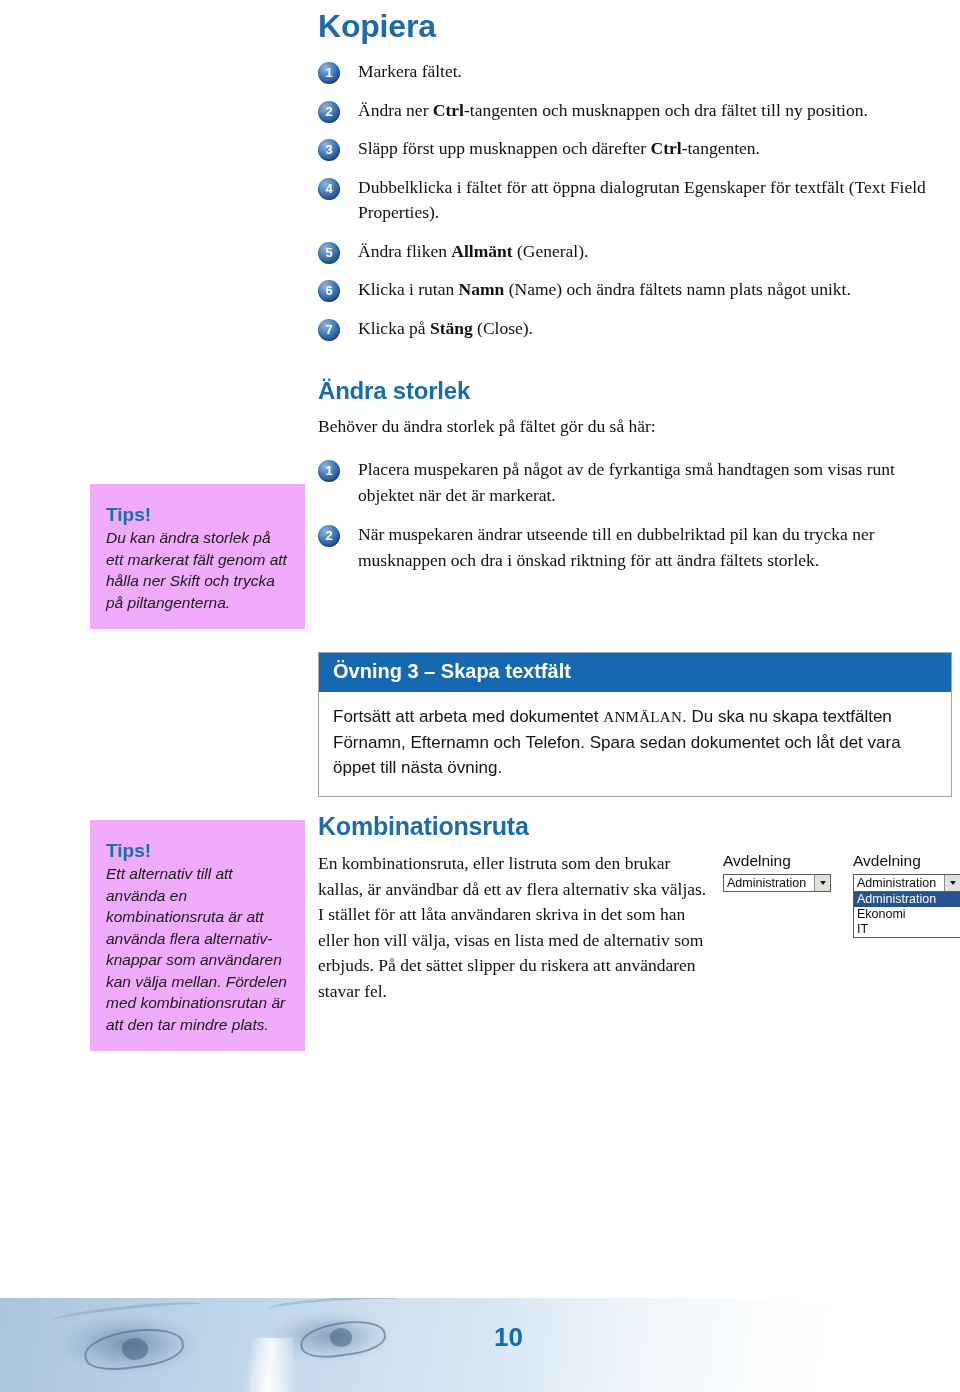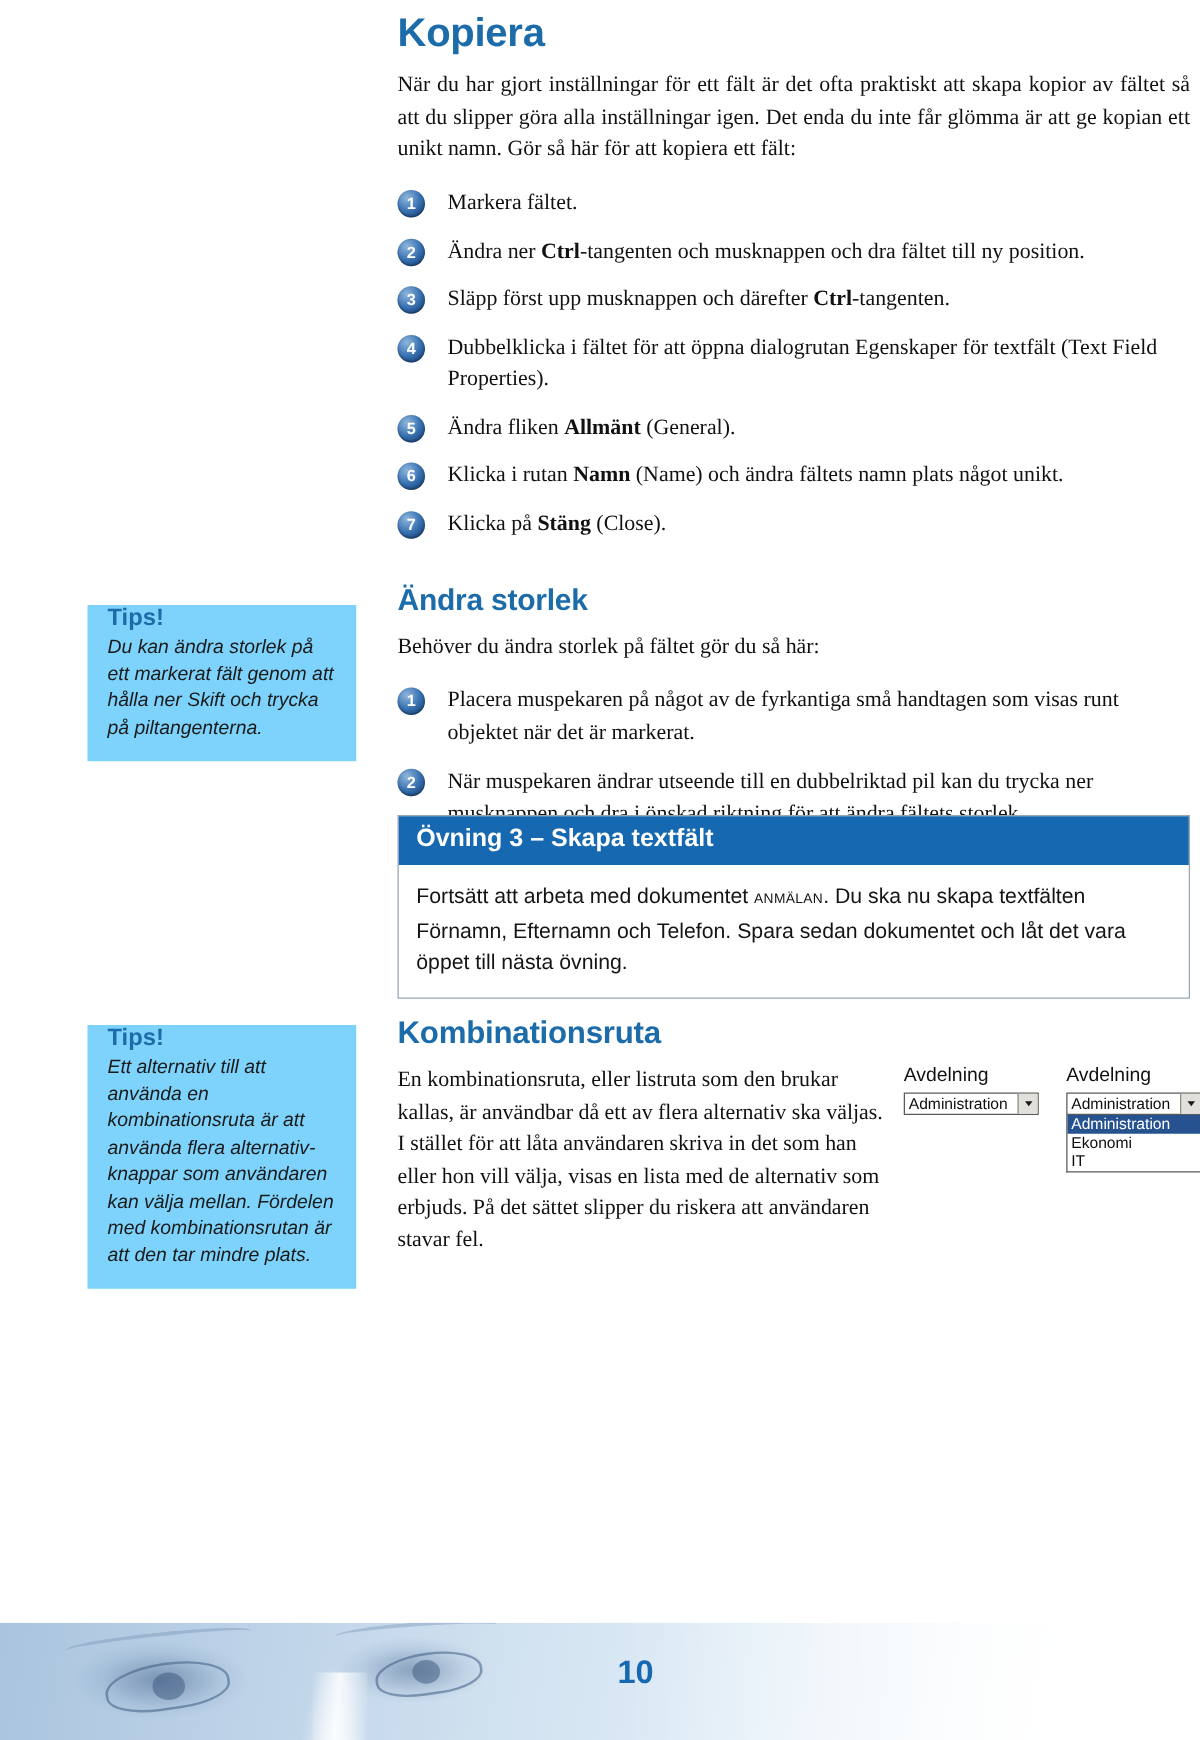--- a/index.html
+++ b/index.html
@@ -91,23 +91,24 @@
     font-size: 24px;
     margin: 0;
   }
   #andra-intro { margin-top: 9px; }
   #steps-andra { margin-top: 6px; }
   #steps-andra .step { margin-top: 14px; }
 
   
   .tips-box {
     position: absolute;
-    background: #7dd3fc;
+    background: #f0abfc;
     box-sizing: border-box;
-    padding: 0 16px 16px 16px;
+    padding: 20px 16px 16px 16px;
+    margin-left: 20px;
   }
   .tips-title {
     font-family: "Liberation Sans", sans-serif;
     font-weight: bold;
     color: #1d6caa;
     font-size: 19px;
     line-height: 21px;
   }
   .tips-body {
     font-family: "Liberation Sans", sans-serif;
@@ -140,22 +141,23 @@
     padding: 7px 14px 9px 14px;
   }
   #exercise-body {
     font-family: "Liberation Sans", sans-serif;
     color: #141414;
     font-size: 17px;
     line-height: 25px;
     padding: 12px 14px 16px 14px;
   }
   #exercise-body .smallcaps {
-    font-size: 11px;
+    font-size: 15px;
     letter-spacing: .3px;
+    font-family: Liberation Serif, serif;
   }
 
   
   #kombi-title {
     font-size: 25px;
     margin: 0;
   }
   #kombi-wrap {
     position: absolute;
     left: 318px;
@@ -295,21 +297,20 @@
 </style>
 </head>
 <body>
 
 <div class="page">
 
   <div class="main-col">
 
     <h1 class="h-blue" id="kopiera-title">Kopiera</h1>
 
-    <p class="body-text" id="kopiera-intro">När du har gjort inställningar för ett fält är det ofta praktiskt att skapa kopior av fältet så att du slipper göra alla inställningar igen. Det enda du inte får glömma är att ge kopian ett unikt namn. Gör så här för att kopiera ett fält:</p>
 
     <ol class="steps" id="steps-kopiera">
       <li class="step">
         <span class="num">1</span>
         <span class="txt body-text"><span>Markera fältet.</span><b></b><span></span></span>
       </li>
       <li class="step">
         <span class="num">2</span>
         <span class="txt body-text"><span>Ändra ner </span><b>Ctrl</b><span>-tangenten och musknappen och dra fältet till ny position.</span></span>
       </li>

